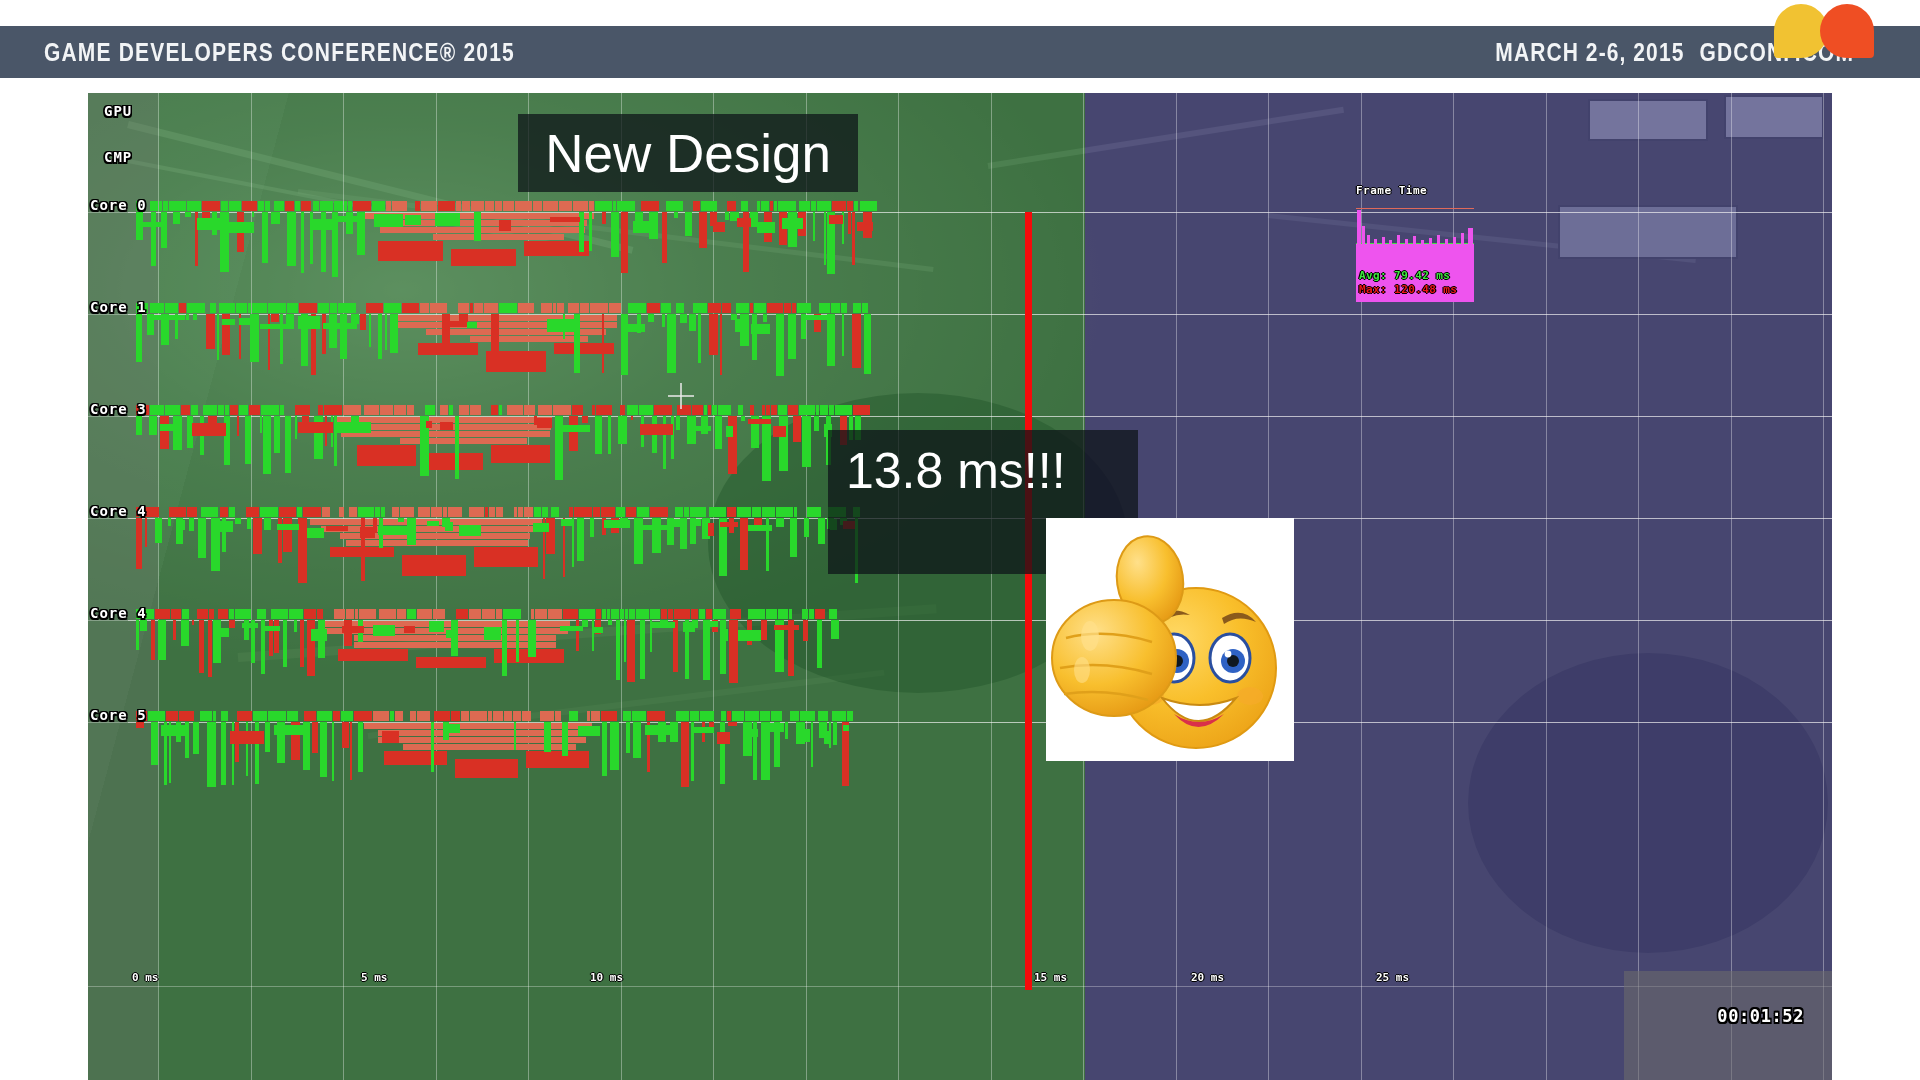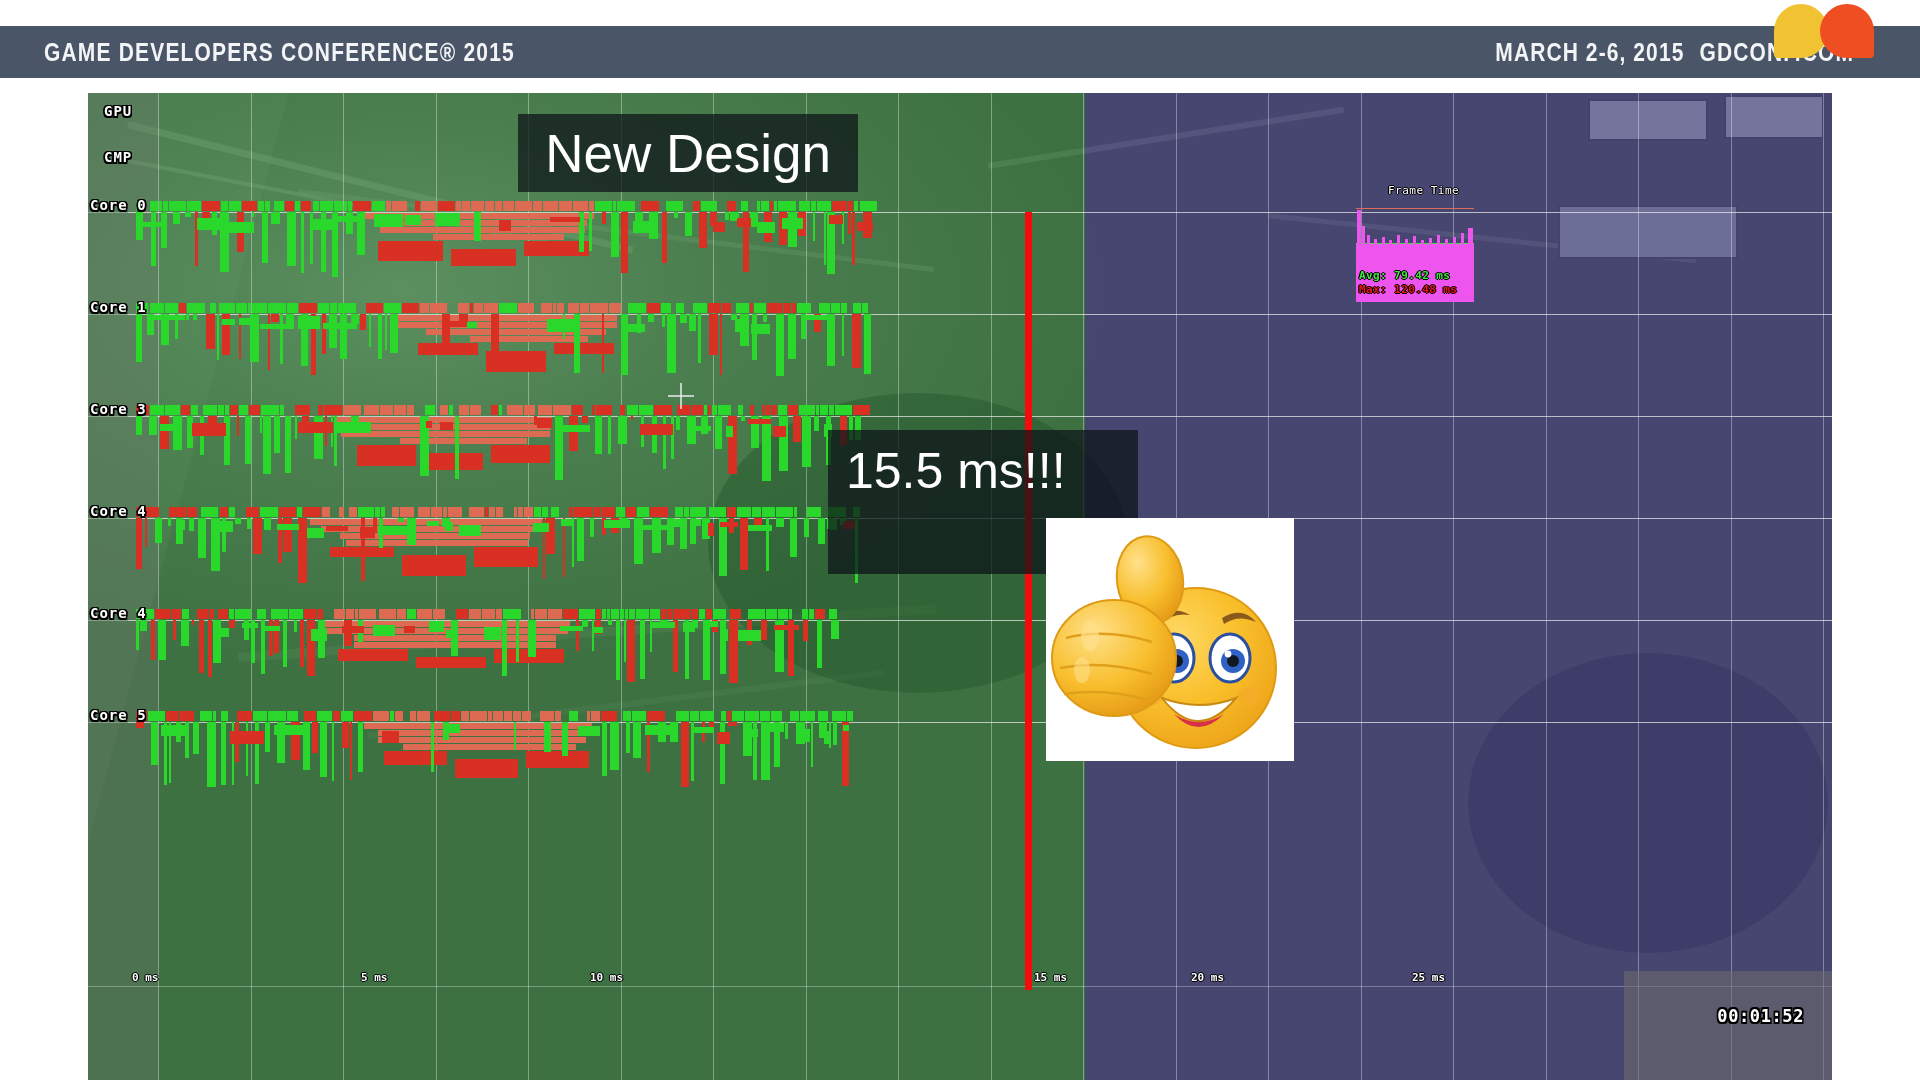--- a/index.html
+++ b/index.html
@@ -132,23 +132,22 @@
     position:absolute; left:958px; top:425px; width:248px; height:243px;
     background:#ffffff; z-index:34; overflow:hidden;
   }
   .emoji-wrap{ position:absolute; inset:0; }
 
   
   .ftw{ position:absolute; left:1266px; top:91px; width:122px; height:118px; z-index:26; }
   .ftw-title{
     position:absolute; left:2px; top:0; color:#ffffff;
     font-family:"DejaVu Sans Mono","Liberation Mono",monospace; font-size:11px;
-    font-weight:normal; letter-spacing:.5px;
+    font-weight:bold; letter-spacing:.5px;
     text-shadow:-1.2px 0 #000,1.2px 0 #000,0 -1.2px #000,0 1.2px #000;
-    margin-left:32px;
   }
   .ftw-plot{ position:absolute; left:2px; top:18px; width:118px; height:100px; }
   .ftw-fill{ position:absolute; left:0; bottom:0; width:118px; height:58px; background:#ee54ee; }
   .ftw-redline{ position:absolute; left:0; top:6px; width:118px; height:1px; background:#e06a5a; }
   .ftw-greenline{ position:absolute; left:0; bottom:58px; width:118px; height:1px; background:#46e046; }
   .ftw-spike{ position:absolute; bottom:58px; background:#ee54ee; }
   .ftw-stat{
     position:absolute; left:3px;
     font-family:"DejaVu Sans Mono","Liberation Mono",monospace; font-size:11px;
     font-weight:bold; letter-spacing:.4px;
@@ -1095,21 +1094,21 @@
         <div class="ftw-spike" style="left:112px;width:5px; height:16px;"></div>
         <div class="ftw-stat ftw-avg">Avg: 79.42 ms</div>
         <div class="ftw-stat ftw-max">Max: 120.48 ms</div>
       </div>
     </div>
 
     <div class="cap" id="cap-newdesign">
       <span>New Design</span>
     </div>
     <div class="cap" id="cap-ship">
-      <div>15.5 ms!!!</div>
+      <div>13.8 ms!!!</div>
     </div>
 
     <div class="emoji-card">
       <div class="emoji-wrap">
         <svg viewBox="0 0 248 243" width="248" height="243" xmlns="http://www.w3.org/2000/svg">
           <defs>
             <radialGradient id="fg" cx="38%" cy="32%" r="72%">
               <stop offset="0%" stop-color="#ffd966"></stop>
               <stop offset="55%" stop-color="#f9bf2b"></stop>
               <stop offset="100%" stop-color="#eda519"></stop>
@@ -1150,18 +1149,18 @@
           <ellipse cx="36" cy="152" rx="8" ry="13" fill="#ffe08a" opacity=".6"></ellipse>
         </svg>
       </div>
     </div>
 
     <div class="axis-lbl" style="left:44px;  top:878px;">0 ms</div>
     <div class="axis-lbl" style="left:273px; top:878px;">5 ms</div>
     <div class="axis-lbl" style="left:502px; top:878px;">10 ms</div>
     <div class="axis-lbl" style="left:946px; top:878px;">15 ms</div>
     <div class="axis-lbl" style="left:1103px;top:878px;">20 ms</div>
-    <div class="axis-lbl" style="left:1288px;top:878px;margin-left:36px;">25 ms</div>
+    <div class="axis-lbl" style="left:1288px;top:878px;">25 ms</div>
 
     <div class="clock-text">00:01:52</div>
 
   </div>
 </div>
 
 </body></html>

